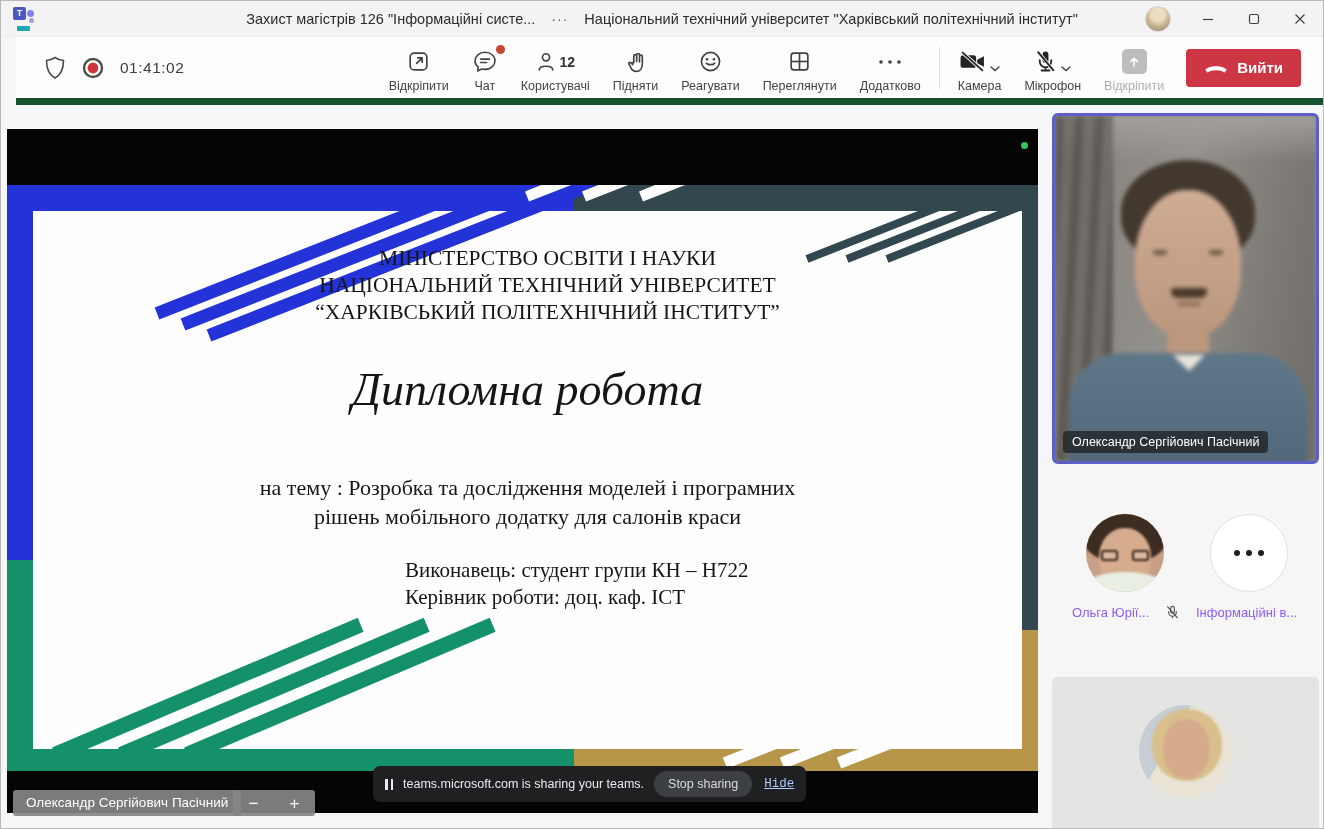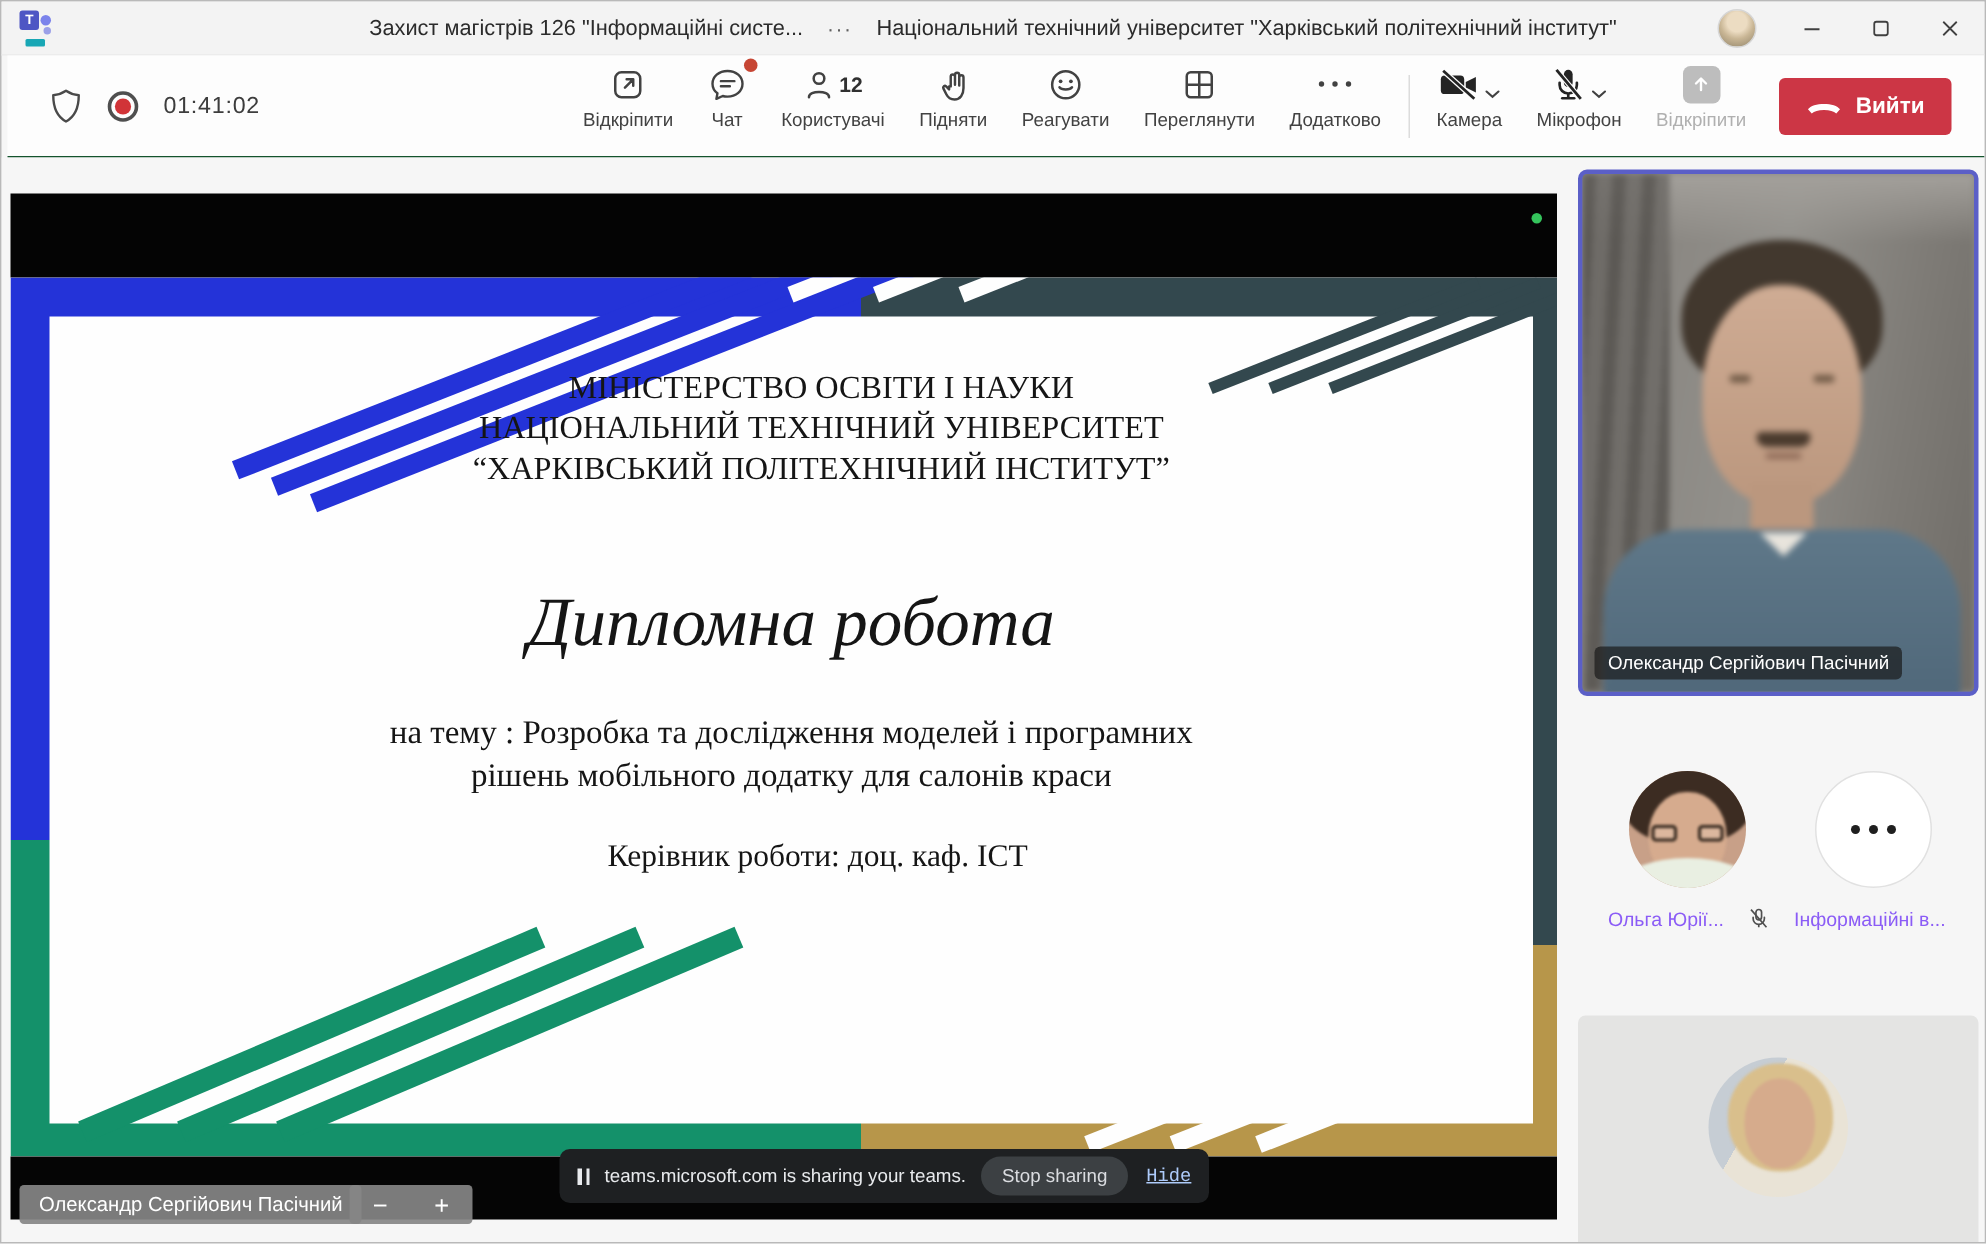--- a/index.html
+++ b/index.html
@@ -27,22 +27,22 @@
   .tb-sep { font-size:14px; color:#5f5f5f; letter-spacing:1px; }
   .tb-right { margin-left:auto; display:flex; align-items:center; height:100%; z-index:2; }
   .tb-avatar { width:26px; height:26px; border-radius:50%;
     background:radial-gradient(circle at 50% 32%, #ecdcc2 0 32%, #c9b695 55%, #8f8268 100%);
     margin-right:14px; border:1px solid #d6d6d6; }
   .winbtn { width:46px; height:36px; display:flex; align-items:center; justify-content:center; }
   .winbtn svg { display:block; }
 
   
   .toolbar {
-    position:absolute; top:36px; left:4px; right:0; height:68px; background:#fdfdfd;
-    border-bottom:1px solid #14532d; display:flex; 
+    position:absolute; top:36px; left:15px; right:0; height:68px; background:#fdfdfd;
+    border-bottom:7px solid #14532d; display:flex; align-items:center;
   }
   .tb-left { display:flex; align-items:center; gap:15px; padding-left:28px; }
   .timer { font-size:15.5px; color:#3d3d3d; letter-spacing:.5px; }
   .tb-space { flex:1; }
   .tools { display:flex; align-items:flex-start; gap:7px; }
   .tool-btn { display:flex; flex-direction:column; align-items:center; padding:4px 8px 0 8px; cursor:pointer; }
   .icon-row { height:30px; display:flex; align-items:center; gap:4px; position:relative; }
   .tool-label { font-size:12.5px; color:#424242; margin-top:2px; white-space:nowrap; }
   .tool-label.dim { color:#b0b0b0; }
   .count { font-size:14px; font-weight:700; color:#303030; }
@@ -61,21 +61,21 @@
   .q { position:absolute; }
   .q-blue  { left:0; top:0; width:55%; height:64%; }
   .q-slate { right:0; top:0; width:45%; height:76%; }
   .q-green { left:0; bottom:0; width:55%; height:36%; }
   .q-gold  { right:0; bottom:0; width:45%; height:24%; }
   .white-slide { position:absolute; left:26px; top:26px; right:16px; bottom:22px; background:#fefefe; z-index:1; }
   .stripe { position:absolute; transform-origin:0 50%; z-index:2; }
 
   .slide-text { position:absolute; z-index:3; font-family:"Liberation Serif", serif; color:#151515; }
   .ministry { left:26px; right:16px; top:60px; text-align:center; font-size:21.5px; line-height:27px;padding-left:40px; }
-  .diploma-title { left:26px; right:16px; top:178px; text-align:center; font-size:46px; font-style:italic;margin-top:25px; }
+  .diploma-title { left:26px; right:16px; top:178px; text-align:center; font-size:46px; font-style:italic; }
   .topic { left:26px; right:16px; top:288px; text-align:center; font-size:22px; line-height:29px; white-space:pre-line; }
   .credits-left { left:398px; top:372px; font-size:21px; line-height:27px; }
   .credits-right { left:788px; top:372px; font-size:21px; line-height:27px; }
 
   .black-bottom { position:absolute; left:6px; top:666px; width:1031px; height:42px; background:#050505; }
   .presenter-pill { position:absolute; left:12px; top:685px; height:26px; line-height:26px; padding:0 13px;
     background:rgba(133,133,133,.92); border-radius:3px; color:#fff; font-size:13.5px; z-index:4; }
   .zoom-pill { position:absolute; left:232px; top:685px; width:82px; height:26px; background:rgba(133,133,133,.92);
     border-radius:3px; display:flex; align-items:center; justify-content:space-around; z-index:4; }
   .zoom-pill span { color:#fff; font-size:17px; line-height:1; cursor:pointer; }
@@ -350,20 +350,21 @@
 
       <div class="slide-text ministry">
         <div>МІНІСТЕРСТВО ОСВІТИ І НАУКИ</div>
         <div>НАЦІОНАЛЬНИЙ ТЕХНІЧНИЙ УНІВЕРСИТЕТ</div>
         <div>“ХАРКІВСЬКИЙ ПОЛІТЕХНІЧНИЙ ІНСТИТУТ”</div>
       </div>
       <div class="slide-text diploma-title">Дипломна робота</div>
       <div class="slide-text topic">на тему : Розробка та дослідження моделей і програмних
 рішень мобільного додатку для салонів краси</div>
       <div class="slide-text credits-left">
+        <div>Виконавець:  студент групи КН – Н722</div>
         <div>Керівник роботи: доц. каф. ІСТ</div>
       </div>
     </div>
 
     <div class="black-bottom"></div>
 
     <div class="presenter-pill">Олександр Сергійович Пасічний</div>
     <div class="zoom-pill">
       <span>−</span>
       <span>+</span>

